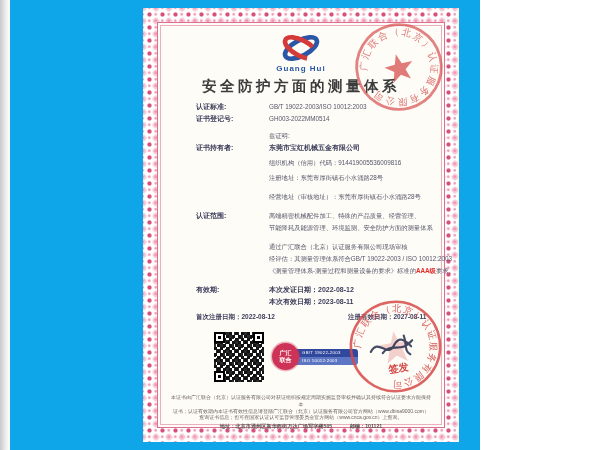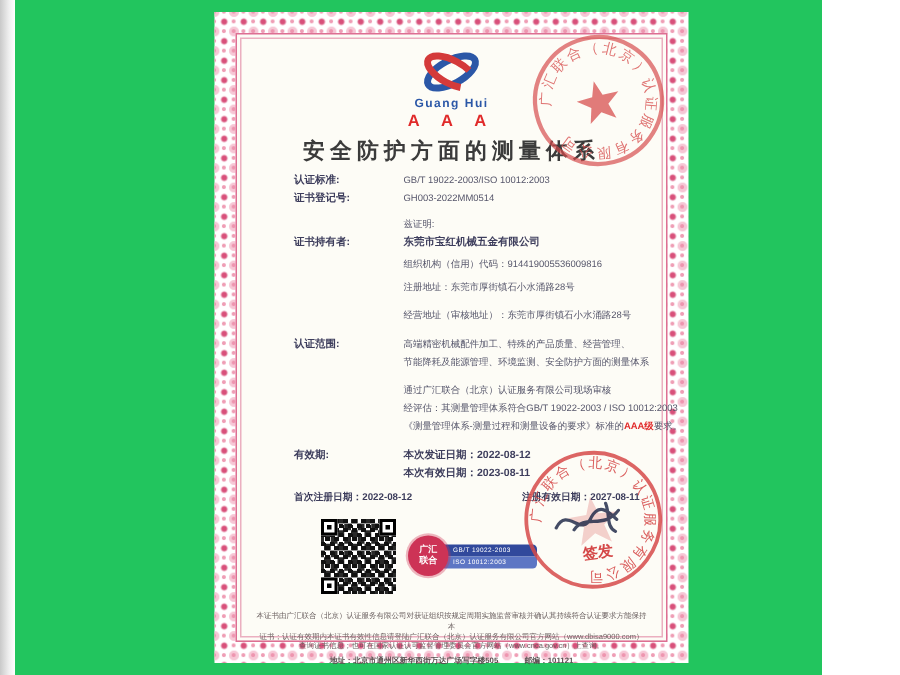--- a/index.html
+++ b/index.html
@@ -1,17 +1,17 @@
 <!DOCTYPE html>
 <html><head>
 <meta charset="utf-8">
 <style>
   html,body{margin:0;padding:0;}
   body{width:600px;height:450px;background:#ffffff;overflow:hidden;font-family:"Liberation Sans",sans-serif;}
-  .photo{position:relative;width:548px;height:450px;background:#22c55e;overflow:hidden;}
+  .photo{position:relative;width:480px;height:450px;background:#0ea5e9;overflow:hidden;}
   .photo::before{content:"";position:absolute;left:0;top:0;width:10px;height:100%;
     background:linear-gradient(90deg,#c9c9c9,#efefef 60%,#fff);z-index:5;}
   
   .cert-frame{position:absolute;left:143px;top:8px;width:316px;height:434px;box-sizing:border-box;
     padding:14px;
     background-color:#fff;
     background-image:
       radial-gradient(circle, #d8507a 1.4px, rgba(216,80,122,.5) 2.1px, transparent 2.6px),
       radial-gradient(circle, rgba(236,140,168,.85) 1px, transparent 1.6px),
       radial-gradient(circle, rgba(244,185,203,.8) 3px, transparent 3.6px);
@@ -70,21 +70,20 @@
 <div class="photo">
   <div class="cert-frame">
     <div class="cert-paper">
 
       <div class="hdr">
         <svg class="logo-svg" width="52" height="30" viewBox="0 0 100 58">
           <ellipse cx="50" cy="29" rx="34" ry="15" fill="none" stroke="#2b57a7" stroke-width="9" transform="rotate(-28 50 29)"></ellipse>
           <ellipse cx="50" cy="29" rx="34" ry="15" fill="none" stroke="#d43a3a" stroke-width="9" transform="rotate(28 50 29)" stroke-dasharray="118 42" stroke-dashoffset="-20"></ellipse>
         </svg>
         <div class="brand">Guang Hui</div>
-        <div class="grade">A A A</div>
         <div class="title">安全防护方面的测量体系</div>
       </div>
 
       <div class="fields">
         <div class="frow mt6">
           <span class="lbl">认证标准:</span>
           <span class="val">GB/T 19022-2003/ISO 10012:2003</span>
         </div>
         <div class="frow">
           <span class="lbl">证书登记号:</span>

